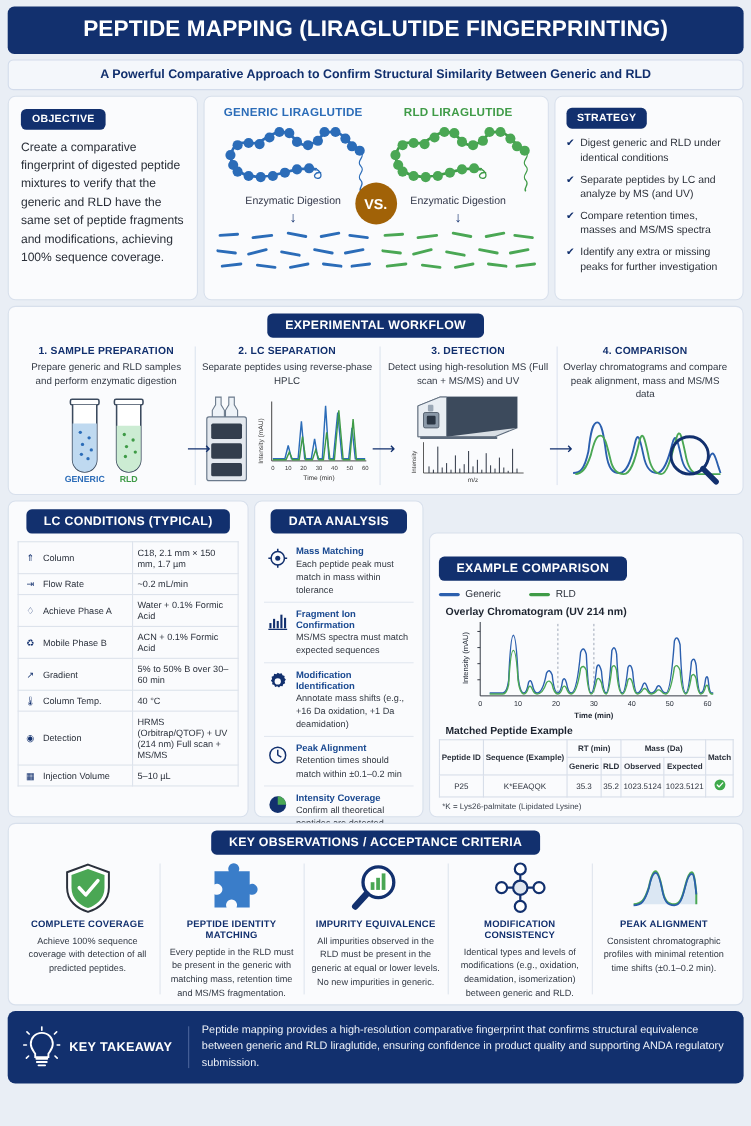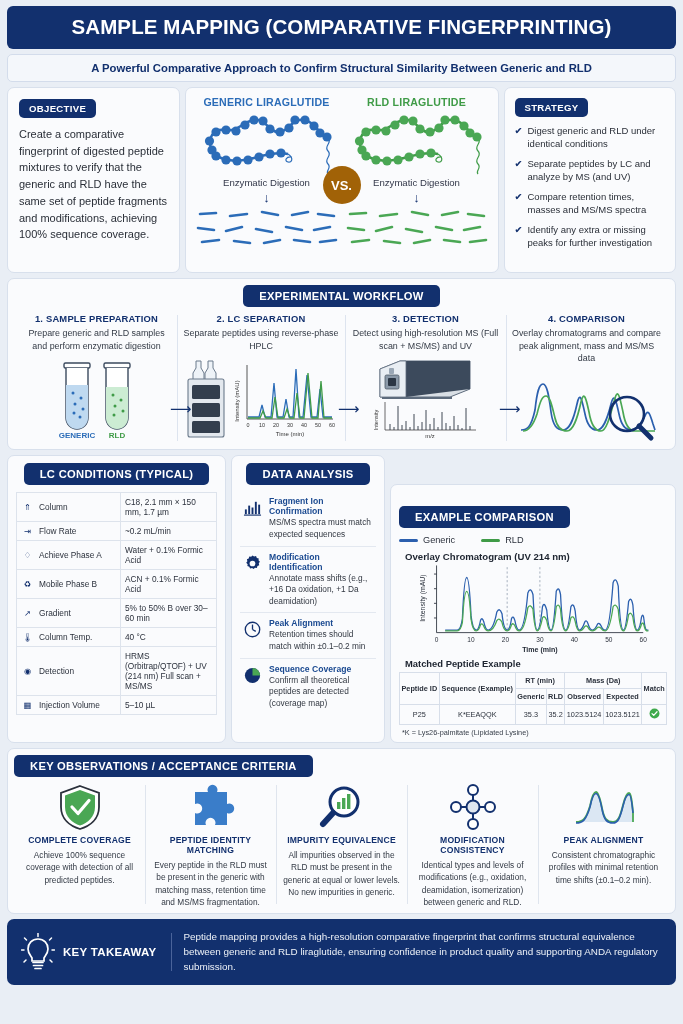--- a/index.html
+++ b/index.html
@@ -95,40 +95,40 @@
   .lline { width: 19px; height: 2.6px; border-radius: 2px; display: inline-block; }
   .chart-title { font-size: 9.6px; font-weight: bold; color: #1d2430; align-self: flex-start; margin: 6px 0 0 6px; }
   .mp-title { font-size: 9.4px; font-weight: bold; color: #1d2430; align-self: flex-start; margin: 3px 0 3px 6px; }
   table.mp { width: 100%; border-collapse: collapse; }
   table.mp th, table.mp td { border: 1px solid #d7dee9; font-size: 7.3px; text-align: center; padding: 3px 1px; color: #2b313c; font-weight: normal; }
   table.mp th { font-weight: bold; color: #2b313c; }
   .mp-note { font-size: 7.3px; color: #3a414c; align-self: flex-start; margin: 3px 0 0 3px; }
 
   
   .ko { padding: 6px 6px 5px; }
-  .ko-title { text-align: left; margin-bottom: 4px; }
+  .ko-title { text-align: center; margin-bottom: 4px; }
   .ko-grid { display: flex; }
   .ko-item { flex: 1; padding: 0 7px; display: flex; flex-direction: column; align-items: center; position: relative; }
   .ko-item + .ko-item::before { content: ""; position: absolute; left: 0; top: 4px; bottom: 4px; width: 1px; background: #dfe5ee; }
   .ko-ic { height: 52px; display: flex; align-items: center; justify-content: center; }
   .ko-h { font-size: 8.6px; font-weight: bold; color: #12306e; text-align: center; letter-spacing: .2px; margin-top: 2px; }
   .ko-d { font-size: 8.3px; color: #333a45; text-align: center; line-height: 1.46; margin-top: 4px; }
 
   
   .kt { background: #12306e; border-radius: 7px; display: flex; align-items: center; padding: 10px 14px; gap: 12px; }
   .kt-left { display: flex; align-items: center; gap: 8px; padding-right: 14px; border-right: 1px solid #4a639a; }
   .kt-label { color: #fff; font-weight: bold; font-size: 11.5px; letter-spacing: .3px; white-space: nowrap; }
   .kt-text { color: #eef2f8; font-size: 9.9px; line-height: 1.55; }
 </style>
 </head>
 <body>
 
 <div class="page">
 
-  <div class="title-bar">SAMPLE MAPPING (COMPARATIVE FINGERPRINTING)</div>
+  <div class="title-bar">PEPTIDE MAPPING (LIRAGLUTIDE FINGERPRINTING)</div>
   <div class="subtitle-bar">A Powerful Comparative Approach to Confirm Structural Similarity Between Generic and RLD</div>
 
   <div class="row1">
 
     <div class="card obj">
       <div class="pill pill-sm">OBJECTIVE</div>
       <p>Create a comparative fingerprint of digested peptide mixtures to verify that the generic and RLD have the same set of peptide fragments and modifications, achieving 100% sequence coverage.</p>
     </div>
 
     <div class="card cmp">
@@ -495,20 +495,38 @@
           <td>5–10 µL</td>
         </tr>
       </tbody>
         </table>
     </div>
 
     <div class="card da">
       <div class="pill pill-md">DATA ANALYSIS</div>
       <div class="da-list">
 
+        <div class="da-item">
+          <div class="da-ic">
+            <svg width="19" height="19" viewBox="0 0 20 20">
+                <circle cx="10" cy="10" r="6.4" fill="none" stroke="#12306e" stroke-width="1.5"></circle>
+                <circle cx="10" cy="10" r="2.4" fill="#12306e"></circle>
+                <g stroke="#12306e" stroke-width="1.5">
+                  <line x1="10" y1="1" x2="10" y2="4"></line>
+                  <line x1="10" y1="16" x2="10" y2="19"></line>
+                  <line x1="1" y1="10" x2="4" y2="10"></line>
+                  <line x1="16" y1="10" x2="19" y2="10"></line>
+                </g>
+              </svg>
+          </div>
+          <div>
+            <div class="da-h">Mass Matching</div>
+            <div class="da-d">Each peptide peak must match in mass within tolerance</div>
+          </div>
+        </div>
 
         <div class="da-item">
           <div class="da-ic">
             <svg width="19" height="19" viewBox="0 0 20 20">
                 <g fill="#12306e">
                   <rect x="2" y="12" width="2" height="5"></rect>
                   <rect x="5.5" y="8" width="2" height="9"></rect>
                   <rect x="9" y="10" width="2" height="7"></rect>
                   <rect x="12.5" y="4" width="2" height="13"></rect>
                   <rect x="16" y="7" width="2" height="10"></rect>
@@ -550,21 +568,21 @@
         </div>
 
         <div class="da-item">
           <div class="da-ic">
             <svg width="19" height="19" viewBox="0 0 20 20">
                 <circle cx="10" cy="10" r="8" fill="#12306e"></circle>
                 <path d="M10 10 L10 2 A8 8 0 0 1 18 10 z" fill="#4aa754"></path>
               </svg>
           </div>
           <div>
-            <div class="da-h">Sequence Coverage</div>
+            <div class="da-h">Intensity Coverage</div>
             <div class="da-d">Confirm all theoretical peptides are detected (coverage map)</div>
           </div>
         </div>
       </div>
     </div>
 
     <div class="card ex">
       <div class="pill pill-md">EXAMPLE COMPARISON</div>
       <div class="legend">
         <span class="l">

